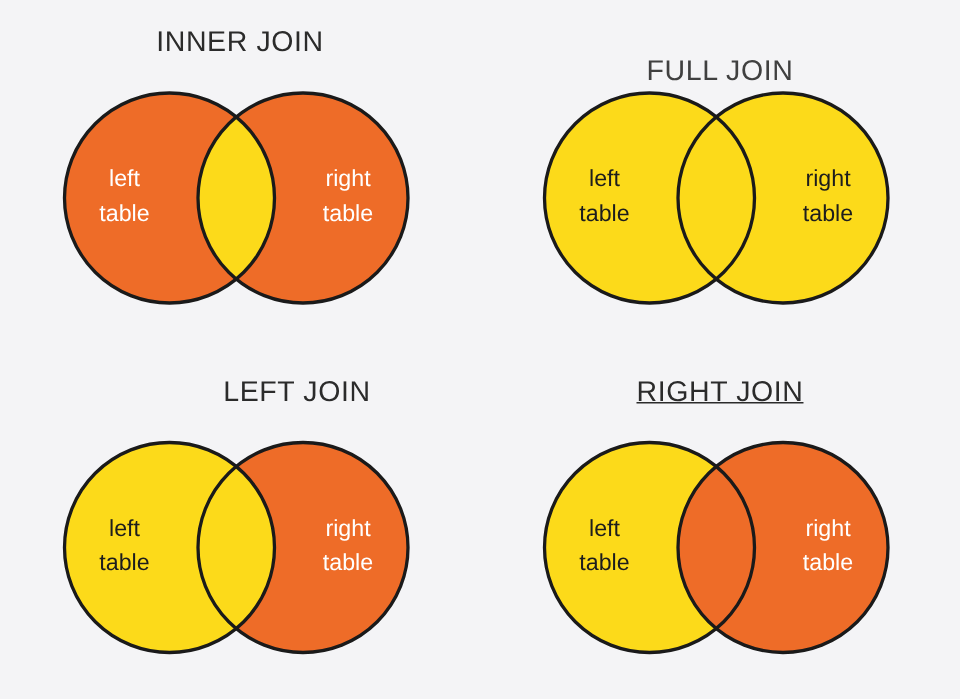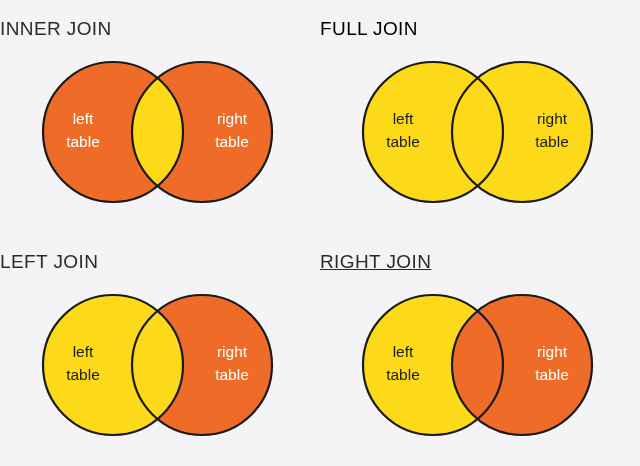--- a/index.html
+++ b/index.html
@@ -25,21 +25,21 @@
     position: relative;
     width: 320px;
     height: 233px;
     box-sizing: border-box;
   }
   .panel-title {
     position: absolute;
     top: 18px;
     left: 0;
     width: 320px;
-    text-align: left;
+    text-align: center;
     font-size: 19px;
     letter-spacing: 0.4px;
     color: #2b2b2b;
     font-family: "Liberation Sans", sans-serif;
     white-space: nowrap;
   }
   .venn {
     position: absolute;
     top: 52px;
     left: 30px;
@@ -80,21 +80,21 @@
       <circle cx="83" cy="80" r="70" fill="none" stroke="#1a1a1a" stroke-width="2.2"></circle>
       <circle cx="172" cy="80" r="70" fill="none" stroke="#1a1a1a" stroke-width="2.2"></circle>
       <text class="lbl-light" x="53" y="68" fill="#ffffff">left</text>
       <text class="lbl-light" x="53" y="91" fill="#ffffff">table</text>
       <text class="lbl-light" x="202" y="68" fill="#ffffff">right</text>
       <text class="lbl-light" x="202" y="91" fill="#ffffff">table</text>
     </svg>
   </div>
 
   <div class="panel">
-    <div class="panel-title" style="color: #000000;">FULL JOIN</div>
+    <div class="panel-title" style="color: #404040; margin-top: 19px;">FULL JOIN</div>
     <svg class="venn" viewBox="0 0 260 160">
       <defs>
         <clipPath id="clipL1">
             <circle cx="83" cy="80" r="70"></circle>
           </clipPath>
       </defs>
       <circle cx="83" cy="80" r="70" fill="#fcda1a"></circle>
       <circle cx="172" cy="80" r="70" fill="#fcda1a"></circle>
       <g clip-path="url(#clipL1)">
         <circle cx="172" cy="80" r="70" fill="#fcda1a"></circle>
@@ -102,21 +102,21 @@
       <circle cx="83" cy="80" r="70" fill="none" stroke="#1a1a1a" stroke-width="2.2"></circle>
       <circle cx="172" cy="80" r="70" fill="none" stroke="#1a1a1a" stroke-width="2.2"></circle>
       <text class="lbl-dark" x="53" y="68" fill="#1d1d1d">left</text>
       <text class="lbl-dark" x="53" y="91" fill="#1d1d1d">table</text>
       <text class="lbl-dark" x="202" y="68" fill="#1d1d1d">right</text>
       <text class="lbl-dark" x="202" y="91" fill="#1d1d1d">table</text>
     </svg>
   </div>
 
   <div class="panel">
-    <div class="panel-title" style="color: rgb(43, 43, 43);">LEFT JOIN</div>
+    <div class="panel-title" style="color: rgb(43, 43, 43); margin-left: 38px;">LEFT JOIN</div>
     <svg class="venn" viewBox="0 0 260 160">
       <defs>
         <clipPath id="clipL2">
             <circle cx="83" cy="80" r="70"></circle>
           </clipPath>
       </defs>
       <circle cx="83" cy="80" r="70" fill="#fcda1a"></circle>
       <circle cx="172" cy="80" r="70" fill="#ee6c28"></circle>
       <g clip-path="url(#clipL2)">
         <circle cx="172" cy="80" r="70" fill="#fcda1a"></circle>

